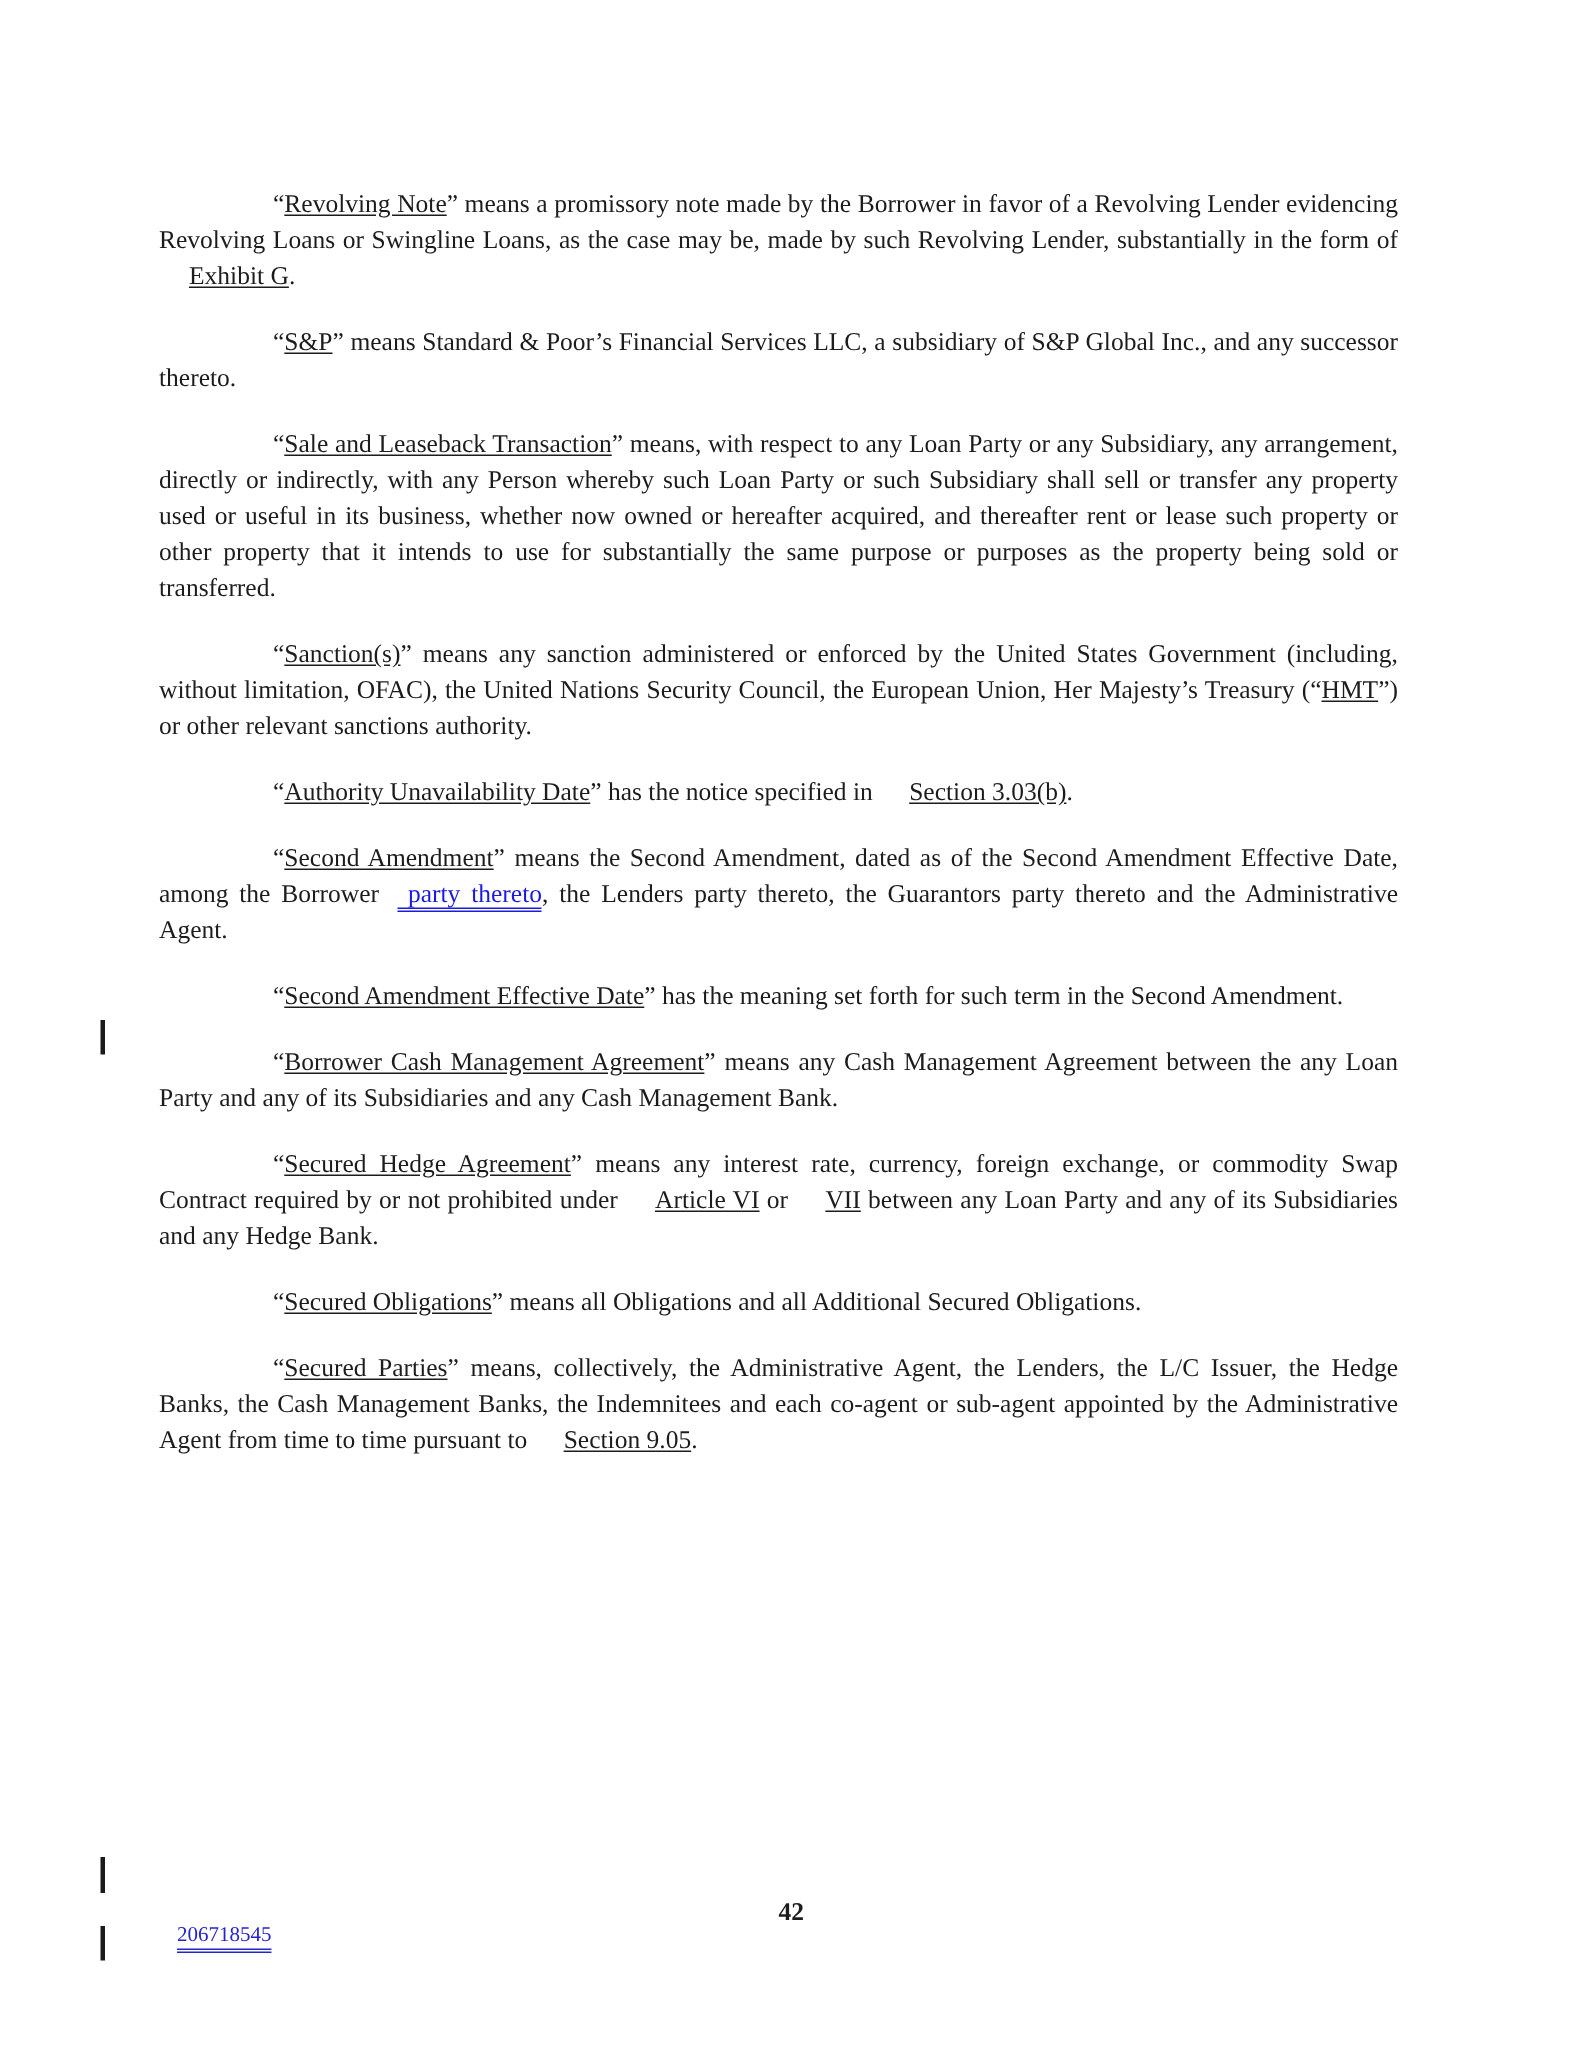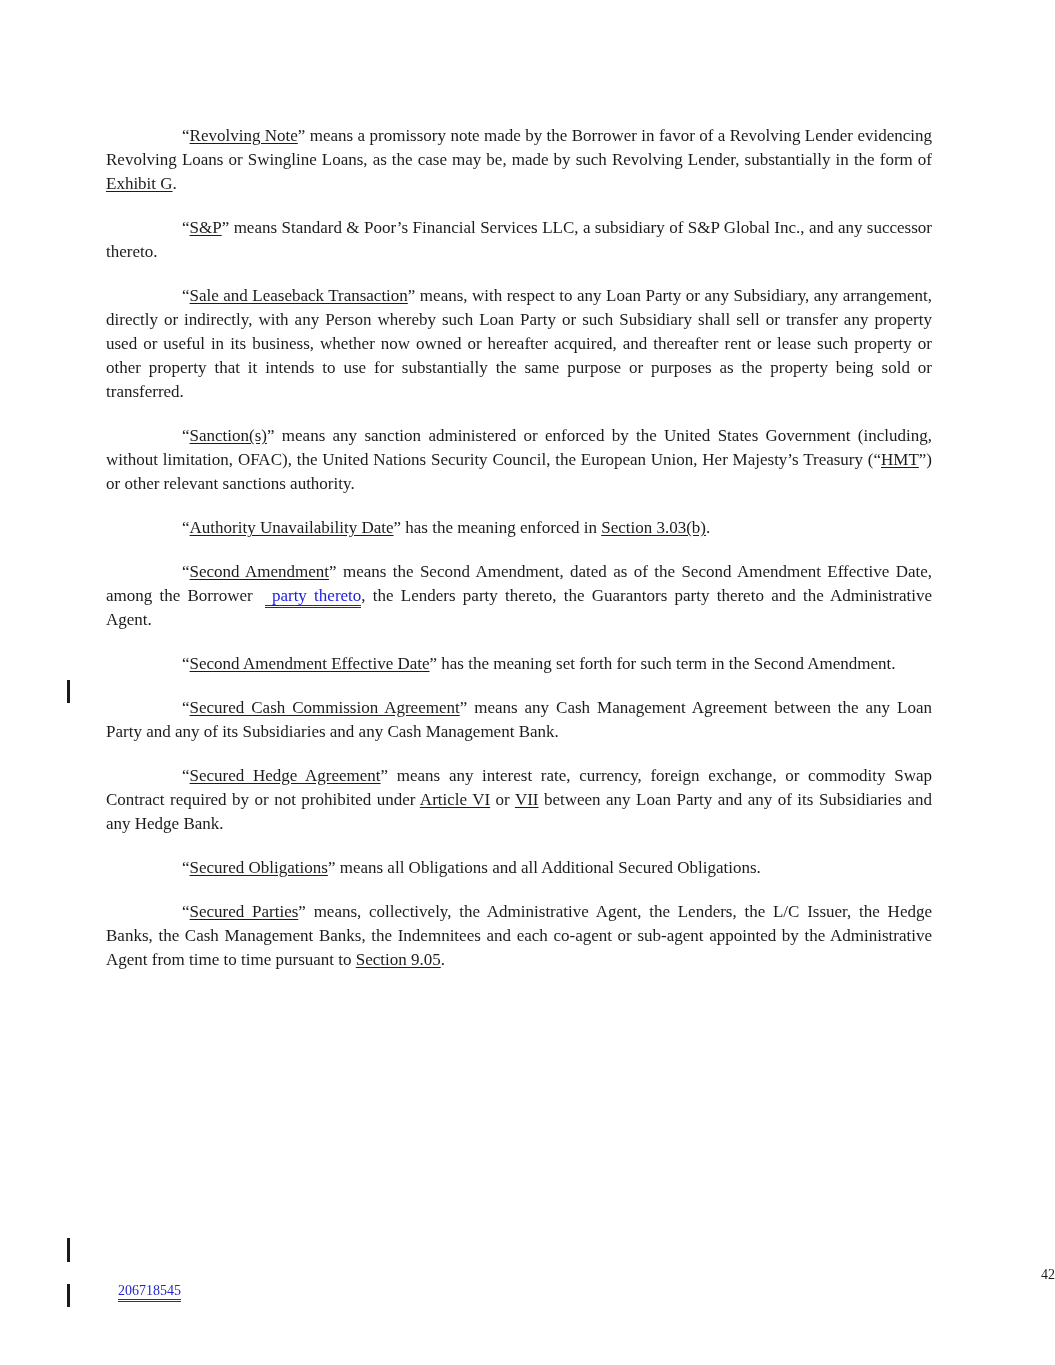--- a/index.html
+++ b/index.html
@@ -26,43 +26,45 @@
     text-indent: 76px;
   }
   .seg-n { }
   .seg-term {
     text-decoration: underline;
     text-underline-offset: 2px;
   }
   .seg-u {
     text-decoration: underline;
     text-underline-offset: 2px;
+    margin-left: 20px;
   }
   .seg-ins {
     color: var(--insertion_blue, #1b1be0);
     border-bottom: 3px double var(--insertion_blue, #1b1be0);
     margin-left: 12px;
   }
   .change-bar {
     position: absolute;
     left: 67px;
     width: 3px;
     background: #1a1a1a;
   }
   .bar-amendment { top: 680px; height: 23px; }
   .bar-footer-upper { top: 1238px; height: 24px; }
   .bar-footer-lower { top: 1284px; height: 23px; }
   .page-number {
     position: absolute;
     top: 1263px;
     left: 0;
     width: 100%;
-    text-align: right;
-    font-size: 14px;
+    text-align: center;
+    font-size: 17px;
     line-height: 24px;
+    font-weight: bold;
   }
   .doc-id {
     position: absolute;
     left: 118px;
     top: 1283px;
     font-size: 14px;
     line-height: 16px;
     color: var(--link_blue, #2424cc);
     border-bottom: 3px double var(--link_blue, #2424cc);
     text-decoration: none;
@@ -75,24 +77,24 @@
 
   <div class="change-bar bar-amendment"></div>
   <div class="change-bar bar-footer-upper"></div>
   <div class="change-bar bar-footer-lower"></div>
 
   <main class="content" id="paragraphs">
       <p><span class="seg-n">“</span><span class="seg-term">Revolving Note</span><span class="seg-n">” means a promissory note made by the Borrower in favor of a Revolving Lender evidencing Revolving Loans or Swingline Loans, as the case may be, made by such Revolving Lender, substantially in the form of </span><span class="seg-u">Exhibit G</span><span class="seg-n">.</span></p>
       <p><span class="seg-n">“</span><span class="seg-term">S&amp;P</span><span class="seg-n">” means Standard &amp; Poor’s Financial Services LLC, a subsidiary of S&amp;P Global Inc., and any successor thereto.</span></p>
       <p><span class="seg-n">“</span><span class="seg-term">Sale and Leaseback Transaction</span><span class="seg-n">” means, with respect to any Loan Party or any Subsidiary, any arrangement, directly or indirectly, with any Person whereby such Loan Party or such Subsidiary shall sell or transfer any property used or useful in its business, whether now owned or hereafter acquired, and thereafter rent or lease such property or other property that it intends to use for substantially the same purpose or purposes as the property being sold or transferred.</span></p>
       <p><span class="seg-n">“</span><span class="seg-term">Sanction(s)</span><span class="seg-n">” means any sanction administered or enforced by the United States Government (including, without limitation, OFAC), the United Nations Security Council, the European Union, Her Majesty’s Treasury (“</span><span class="seg-term">HMT</span><span class="seg-n">”) or other relevant sanctions authority.</span></p>
-      <p><span class="seg-n">“</span><span class="seg-term">Authority Unavailability Date</span><span class="seg-n">” has the meaning enforced in </span><span class="seg-u">Section 3.03(b)</span><span class="seg-n">.</span></p>
+      <p><span class="seg-n">“</span><span class="seg-term">Authority Unavailability Date</span><span class="seg-n">” has the notice specified in </span><span class="seg-u">Section 3.03(b)</span><span class="seg-n">.</span></p>
       <p><span class="seg-n">“</span><span class="seg-term">Second Amendment</span><span class="seg-n">” means the Second Amendment, dated as of the Second Amendment Effective Date, among the Borrower</span><span class="seg-ins"> party thereto</span><span class="seg-n">, the Lenders party thereto, the Guarantors party thereto and the Administrative Agent.</span></p>
       <p><span class="seg-n">“</span><span class="seg-term">Second Amendment Effective Date</span><span class="seg-n">” has the meaning set forth for such term in the Second Amendment.</span></p>
-      <p><span class="seg-n">“</span><span class="seg-term">Secured Cash Commission Agreement</span><span class="seg-n">” means any Cash Management Agreement between the any Loan Party and any of its Subsidiaries and any Cash Management Bank.</span></p>
+      <p><span class="seg-n">“</span><span class="seg-term">Borrower Cash Management Agreement</span><span class="seg-n">” means any Cash Management Agreement between the any Loan Party and any of its Subsidiaries and any Cash Management Bank.</span></p>
       <p><span class="seg-n">“</span><span class="seg-term">Secured Hedge Agreement</span><span class="seg-n">” means any interest rate, currency, foreign exchange, or commodity Swap Contract required by or not prohibited under </span><span class="seg-u">Article VI</span><span class="seg-n"> or </span><span class="seg-u">VII</span><span class="seg-n"> between any Loan Party and any of its Subsidiaries and any Hedge Bank.</span></p>
       <p><span class="seg-n">“</span><span class="seg-term">Secured Obligations</span><span class="seg-n">” means all Obligations and all Additional Secured Obligations.</span></p>
       <p><span class="seg-n">“</span><span class="seg-term">Secured Parties</span><span class="seg-n">” means, collectively, the Administrative Agent, the Lenders, the L/C Issuer, the Hedge Banks, the Cash Management Banks, the Indemnitees and each co-agent or sub-agent appointed by the Administrative Agent from time to time pursuant to </span><span class="seg-u">Section 9.05</span><span class="seg-n">.</span></p>
     </main>
 
   <div class="page-number">42</div>
 
   <span class="doc-id">206718545</span>
 
 </div>

